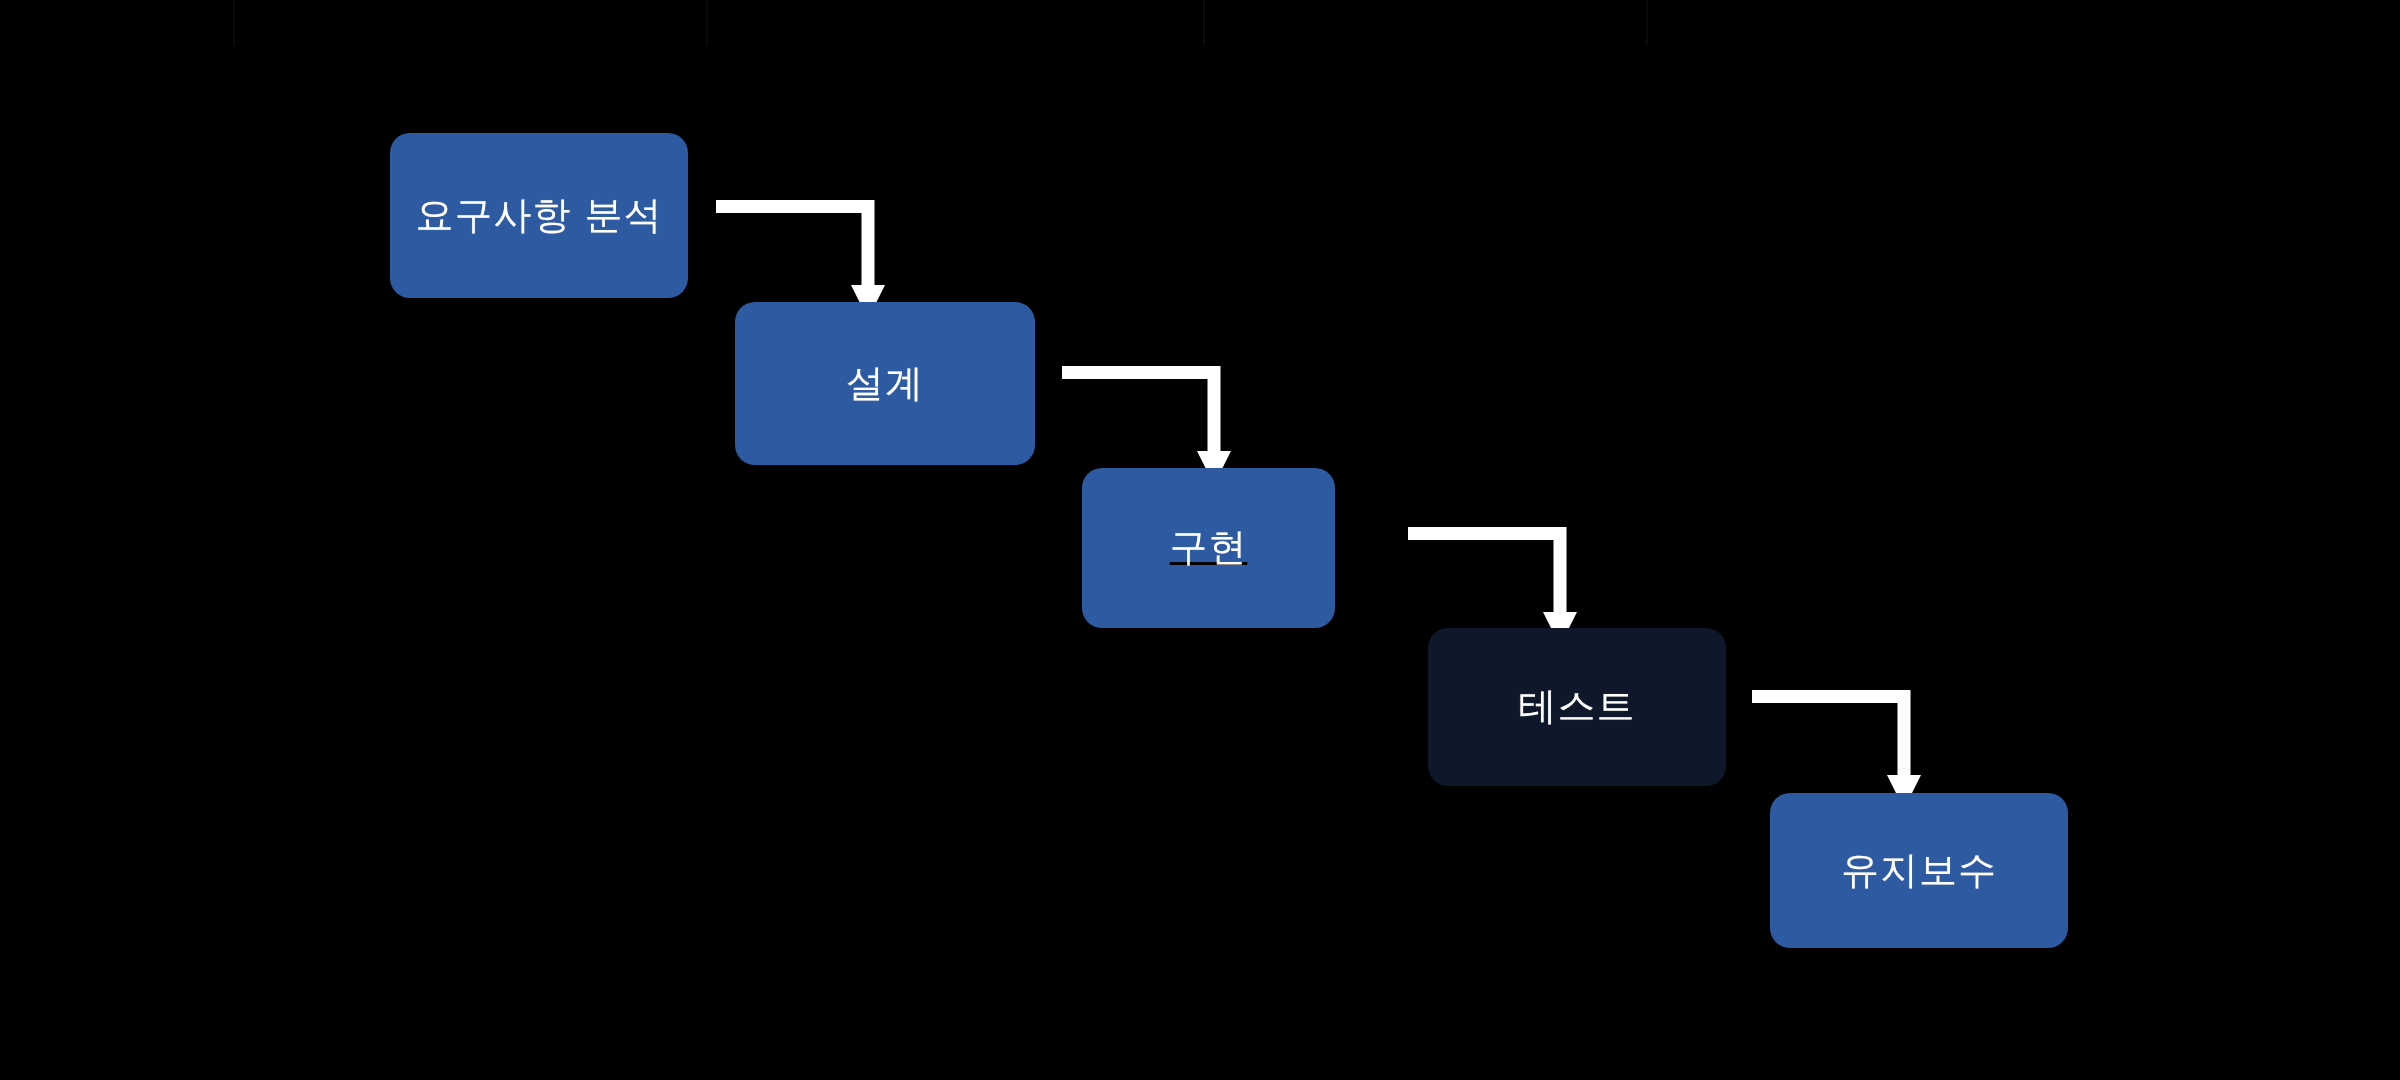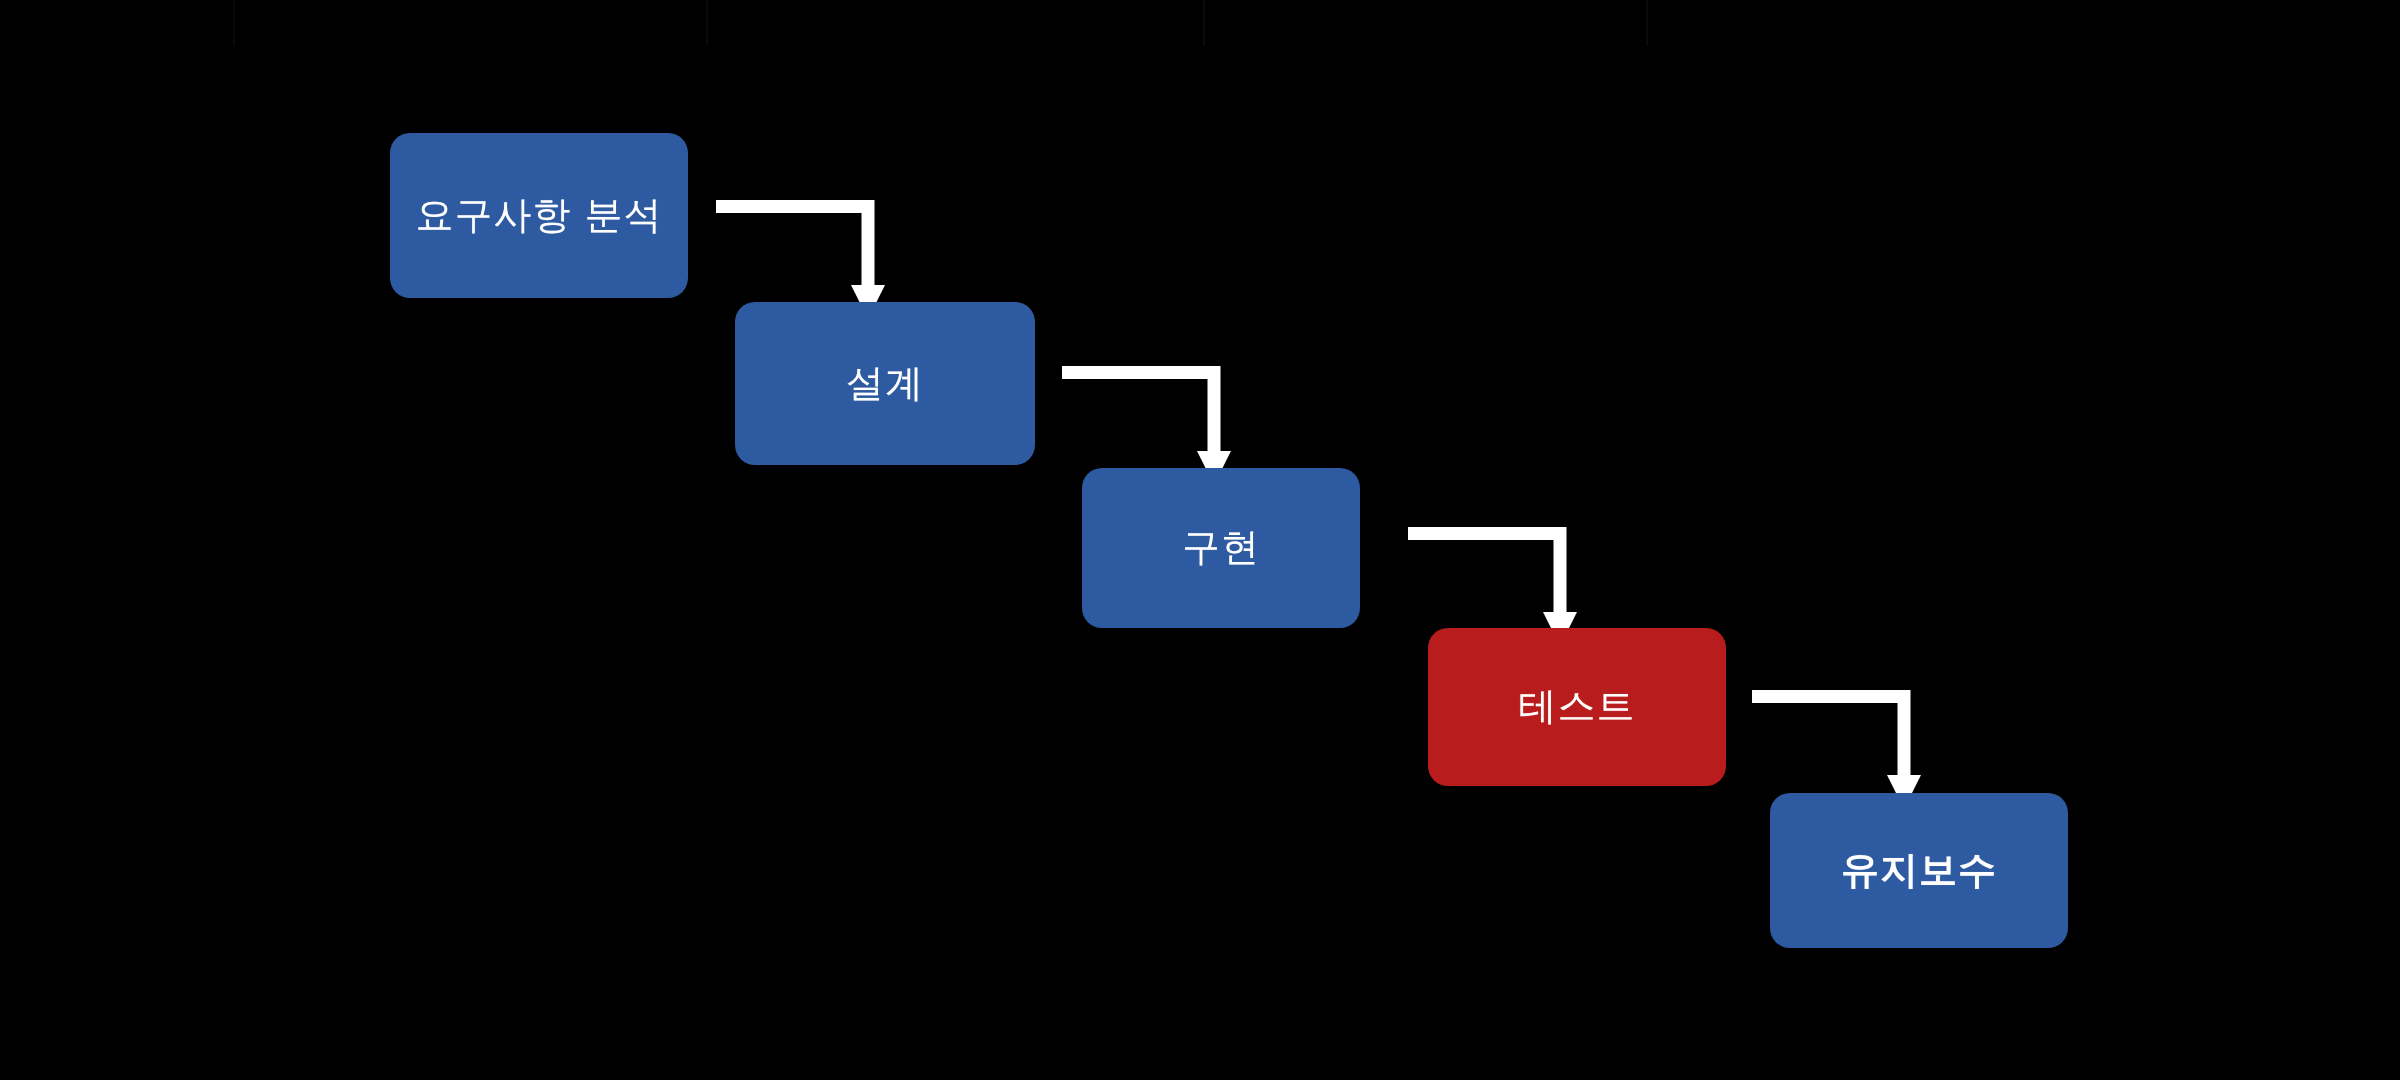--- a/index.html
+++ b/index.html
@@ -76,23 +76,23 @@
         <path d="M 0 0 L 158.5 0 L 158.5 85 L 169 85 L 152 119 L 135 85 L 145.5 85 L 145.5 13 L 0 13 Z" fill="#FFFFFF"></path>
       </svg>
     </div>
   <div id="stage-layer">
       <div class="stage-box" style="left: 390px; top: 133px; width: 298px; height: 165px; background: rgb(45, 90, 160);">
         <span class="stage-label" style="color: rgb(255, 255, 255);">요구사항 분석</span>
       </div>
       <div class="stage-box" style="left: 735px; top: 302px; width: 300px; height: 163px; background: rgb(45, 90, 160); border-radius: 20px;">
         <span class="stage-label" style="color: rgb(255, 255, 255);">설계</span>
       </div>
-      <div class="stage-box" style="left: 1082px; top: 468px; width: 278px; height: 160px; background: rgb(45, 90, 160);">
+      <div class="stage-box" style="left: 1082px; top: 468px; width: 253px; height: 160px; background: rgb(45, 90, 160); text-decoration: underline;">
         <span class="stage-label" style="color: rgb(255, 255, 255);">구현</span>
       </div>
-      <div class="stage-box" style="left: 1428px; top: 628px; width: 298px; height: 158px; background: #b91c1c;">
+      <div class="stage-box" style="left: 1428px; top: 628px; width: 298px; height: 158px; background: #0f172a;">
         <span class="stage-label" style="color: rgb(255, 255, 255);">테스트</span>
       </div>
       <div class="stage-box" style="left: 1770px; top: 793px; width: 298px; height: 155px; background: rgb(45, 90, 160);">
-        <span class="stage-label" style="color: rgb(255, 255, 255); font-weight: bold;">유지보수</span>
+        <span class="stage-label" style="color: rgb(255, 255, 255);">유지보수</span>
       </div>
     </div>
 </div>
 
 </body></html>

